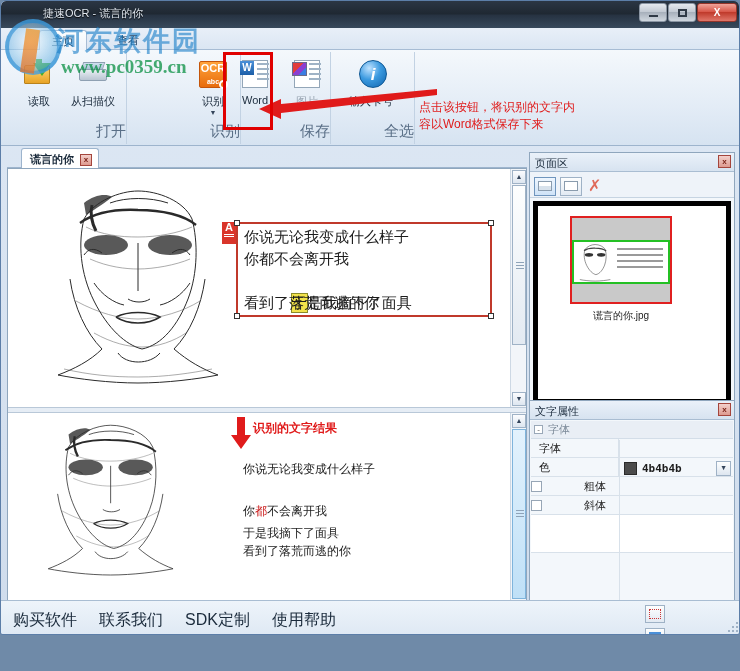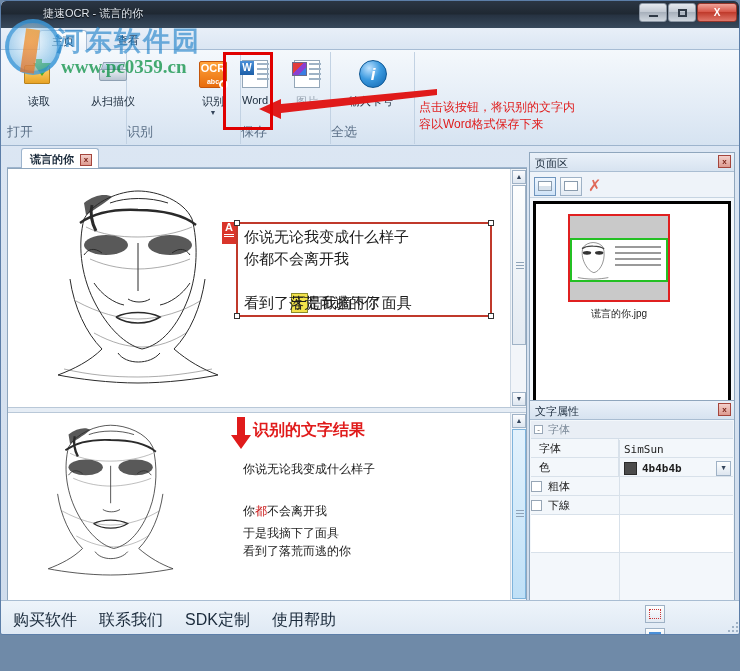--- a/index.html
+++ b/index.html
@@ -69,21 +69,21 @@
     position:absolute; top:49px; left:0; width:740px; height:96px;
     background: linear-gradient(to bottom,#f4f8fc 0%,#e3ecf6 60%,#d6e3f1 100%);
     border-bottom:1px solid #9db4cd;
   }
   .rgroup {
     position:absolute; top:2px; height:92px;
     border-right:1px solid #c2d2e3;
   }
   .rgroup-label {
     position:absolute; bottom:3px; left:0; width:100%;
-    text-align:left; font-size:13px; color:#5a6f87;
+    text-align:right; font-size:15px; color:#5a6f87;
   }
   .rbtn {
     position:absolute; top:4px; width:56px; height:66px;
     display:flex; flex-direction:column; align-items:center;
     cursor:default;
   }
   .rbtn .ricon { height:36px; display:flex; align-items:center; justify-content:center; }
   .rbtn .rlabel { font-size:11px; color:#1b2b3c; margin-top:2px; white-space:nowrap;}
   .rbtn .rarrow { font-size:7px; color:#33445a; line-height:6px; margin-top:1px;}
   .rbtn.dim .rlabel { color:#9aa6b3; }
@@ -194,21 +194,21 @@
   }
   .ocr-zone .hnd {position:absolute;width:6px;height:6px;background:#fff;border:1px solid #333;}
   .zone-badge{position:absolute;left:-16px;top:-2px;width:14px;height:22px;background:#d9352a;color:#fff;
     font-size:11px;font-weight:bold;text-align:center;line-height:11px;}
   .zone-badge i{display:block;height:1px;background:#fff;margin:1px 2px;}
   .hw-text{position:absolute;left:6px;top:2px;width:248px;font-size:15px;line-height:22px;color:#1c1c1c;
     font-family:"DejaVu Serif","Liberation Serif",serif; white-space:pre;}
   .hl-char{background:#f2e34b;outline:1px solid #8a8a2a;}
 
   
-  .annot-result{position:absolute;left:245px;top:7px;font-size:16px;color:#e01b1b;font-weight:bold;}
+  .annot-result{position:absolute;left:245px;top:7px;font-size:12px;color:#e01b1b;font-weight:bold;}
   .result-text{position:absolute;left:235px;top:48px;width:260px;font-size:12px;line-height:17px;color:#1c1c1c;white-space:pre-line;}
   .result-text .red{color:#cc2020;}
 
   
   .rpanel { position:absolute; right:4px; background:#f3f7fb; border:1px solid #8fa6bd; }
   .rp-head {
     position:relative; height:19px;
     background:linear-gradient(to bottom,#eaf1f9,#d7e3f0);
     border-bottom:1px solid #a9bdd2;
     font-size:11px; color:#1b2b3c; padding:3px 0 0 5px;
@@ -220,41 +220,41 @@
   #page-panel { top:151px; width:206px; height:250px; }
   #font-panel { top:399px; width:206px; height:233px; }
 
   .pp-toolbar{position:relative;height:26px;background:#eef3f9;border-bottom:1px solid #c6d4e2;padding:3px 0 0 4px;display:flex;gap:4px;align-items:center;}
   .ppbtn{width:22px;height:19px;border:1px solid #9fb2c6;background:linear-gradient(to bottom,#fdfefe,#e2eaf3);display:flex;align-items:center;justify-content:center;}
   .ppbtn.sel{border-color:#6f95bd;background:linear-gradient(to bottom,#eef6ff,#cfe3f7);}
   .ppbtn .mini-pg{width:14px;height:10px;background:#fff;border:1px solid #8a9cae;}
   .ppbtn .mini-pg2{width:14px;height:10px;background:linear-gradient(to bottom,#fff 50%,#d8e2ec 50%);border:1px solid #8a9cae;}
   .ppdel{font-size:16px;font-weight:bold;color:#e06a5a;line-height:16px;margin-left:2px;}
 
-  .pp-body{position:relative;height:203px;background:#fff;border:3px solid #000000;margin:3px;}
+  .pp-body{position:relative;height:203px;background:#fff;border:5px solid #000000;margin:3px;}
   .thumb-wrap{position:absolute;left:32px;top:10px;width:102px;}
   .thumb-outer{position:relative;width:102px;height:88px;background:#c9c9c9;border:2px solid #e02020;}
   .thumb-inner{position:absolute;left:0;top:22px;width:98px;height:44px;background:#fff;border:2px solid #24c024;overflow:hidden;}
   .thumb-lines{position:absolute;right:5px;top:6px;width:46px;}
   .thumb-lines i{display:block;height:2px;background:#9a9a9a;margin-bottom:4px;}
   .thumb-cap{margin-top:5px;text-align:center;font-size:10px;color:#1c1c1c;}
 
   
   .fp-grid{position:absolute;left:1px;top:20px;width:202px;}
   .fp-group{display:flex;align-items:center;height:18px;background:#e9eef5;border-bottom:1px solid #d3dde8;padding-left:3px;
     font-size:11px;color:#7c8a99;}
   .fp-group .box{width:9px;height:9px;border:1px solid #9aa8b8;background:#fff;font-size:8px;line-height:7px;text-align:center;margin-right:5px;color:#555;}
   .fp-row{display:flex;height:19px;border-bottom:1px solid #d8e1ea;}
   .fp-key{width:88px;padding:2px 0 0 8px;font-size:11px;color:#1c1c1c;border-right:1px solid #d8e1ea;}
   .fp-val{flex:1;padding:2px 0 0 5px;font-size:11px;color:#1c1c1c;font-family:"DejaVu Sans Mono","Liberation Mono",monospace;display:flex;align-items:center;gap:5px;}
   .fp-val.bold{font-weight:bold;}
   .swatch{width:13px;height:13px;background:#4b4b4b;border:1px solid #2a2a2a;}
   .combo-arw{margin-left:auto;width:15px;height:15px;border:1px solid #9fb2c6;background:linear-gradient(to bottom,#fdfefe,#dde6f0);
     font-size:7px;text-align:center;line-height:13px;color:#33445a;margin-right:2px;}
-  .fp-check{display:flex;height:19px;border-bottom:1px solid #d8e1ea;align-items:center;}
+  .fp-check{display:flex;height:19px;border-bottom:1px solid #d8e1ea;align-items:center;gap:36px;}
   .fp-check .cb{width:11px;height:11px;border:1px solid #97a6b6;background:#fff;margin-right:6px;}
   .fp-check .lb{font-size:11px;color:#1c1c1c;}
 
   
   .statusbar{
     position:absolute;left:0;bottom:0;width:740px;height:34px;
     background:linear-gradient(to bottom,#eef4fa 0%,#dfe9f4 100%);
     border-top:1px solid #a9bdd2;
   }
   .sb-links{position:absolute;left:12px;top:9px;display:flex;gap:22px;}
@@ -308,21 +308,21 @@
       <div class="rbtn" style="left:4px;">
         <div class="ricon">
           <div class="ic">
               <div class="folder-y"></div>
               <div class="arrow-g2"></div>
               <div class="arrow-g"></div>
             </div>
         </div>
         <div class="rlabel">读取</div>
       </div>
-      <div class="rbtn" style="left:58px;margin-left:20px;">
+      <div class="rbtn" style="left:58px;">
         <div class="ricon">
           <div class="ic">
               <div class="scanner-lid"></div>
               <div class="scanner"></div>
             </div>
         </div>
         <div class="rlabel">从扫描仪</div>
       </div>
       <div class="rgroup-label">打开</div>
     </div>
@@ -585,40 +585,39 @@
       <span class="xbtn">x</span>
     </div>
     <div class="fp-grid">
       <div class="fp-group">
         <span class="box">-</span>
         <span>字体</span>
       </div>
 
       <div class="fp-row">
         <div class="fp-key">字体</div>
-        <div class="fp-val">SimSun</div>
       </div>
 
 
       <div class="fp-row">
         <div class="fp-key">色</div>
         <div class="fp-val bold">
           <span class="swatch"></span>
           <span>4b4b4b</span>
           <span class="combo-arw">▼</span>
         </div>
       </div>
 
       <div class="fp-check">
         <span class="cb"></span>
         <span class="lb">粗体</span>
       </div>
       <div class="fp-check">
         <span class="cb"></span>
-        <span class="lb">下線</span>
+        <span class="lb">斜体</span>
       </div>
       <div style="height:38px;border-bottom:1px solid #d8e1ea;background:#fff;"></div>
       <div style="position:absolute;left:88px;top:19px;width:1px;height:171px;background:#d8e1ea;"></div>
     </div>
   </div>
 
   <div class="statusbar">
     <div class="sb-links">
       <a href="#">购买软件</a>
       <a href="#">联系我们</a>

